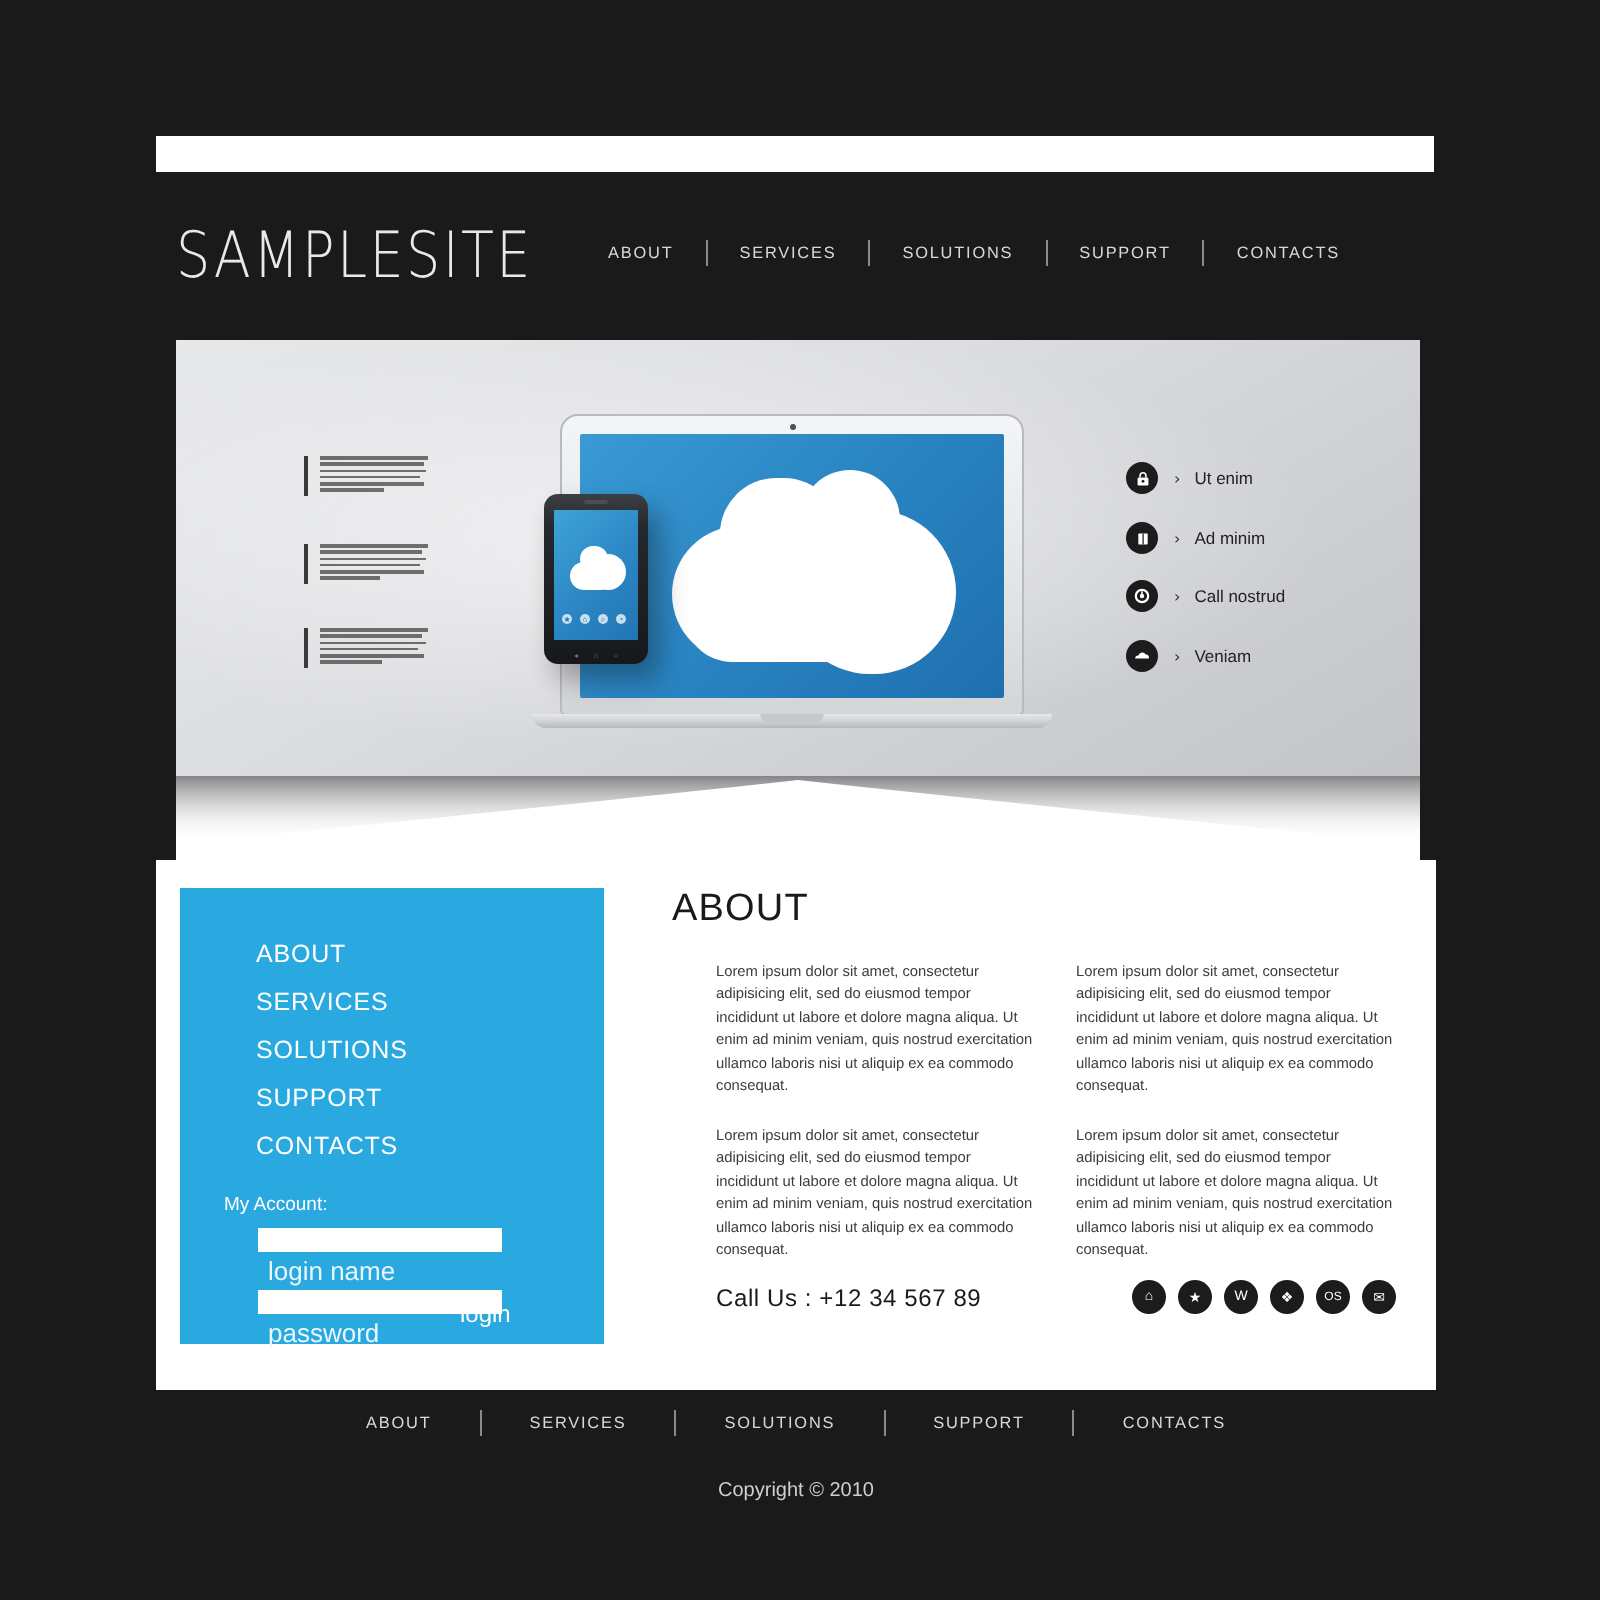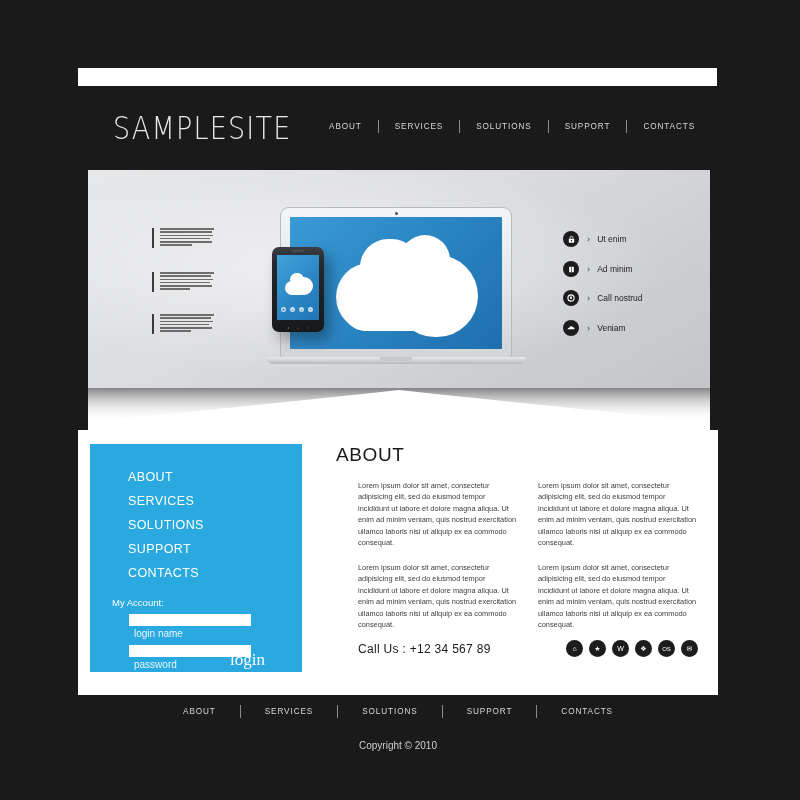--- a/index.html
+++ b/index.html
@@ -21,21 +21,21 @@
   #top-strip {
     position: absolute;
     left: 78px; top: 68px;
     width: 639px; height: 18px;
     background: #ffffff;
   }
 
   
   #header {
     position: absolute;
-    left: 85px; top: 100px;
+    left: 60px; top: 100px;
     width: 640px; height: 62px;
   }
   #logo {
     position: absolute;
     left: 28px; top: 10px;
     color: #e9e9e9;
     font-size: 27px;
     letter-spacing: 1.2px;
     font-weight: 300;
     font-family: "DejaVu Sans", sans-serif;
@@ -263,32 +263,32 @@
     background: #ffffff;
     border: none;
     outline: none;
   }
   #login-name-input { top: 170px; }
   #password-input   { top: 201px; }
   .login-hint {
     position: absolute;
     left: 44px;
     color: #eaf7ff;
-    font-size: 10px;
+    font-size: 13px;
   }
   #login-name-hint { top: 184px; }
   #password-hint   { top: 215px; }
   #login-button {
     position: absolute;
     left: 140px; top: 206px;
     color: #ffffff;
-    font-size: 17px;
+    font-size: 12px;
     background: none; border: none;
     cursor: pointer;
-    font-family: Liberation Serif, serif;
+    font-family: Liberation Sans, sans-serif;
     padding: 0;
   }
 
   
   #main {
     position: absolute;
     left: 258px; top: 14px;
     width: 362px;
   }
   #about-title {

